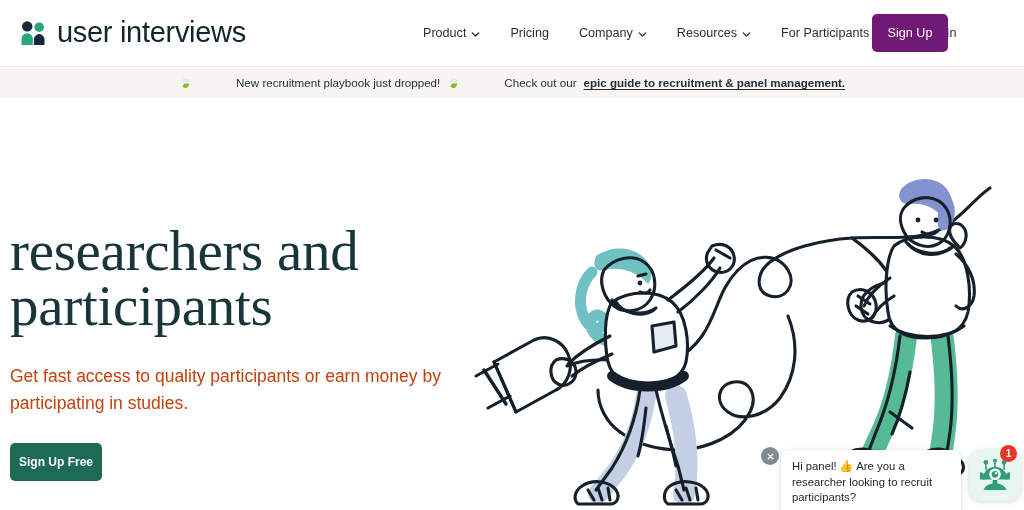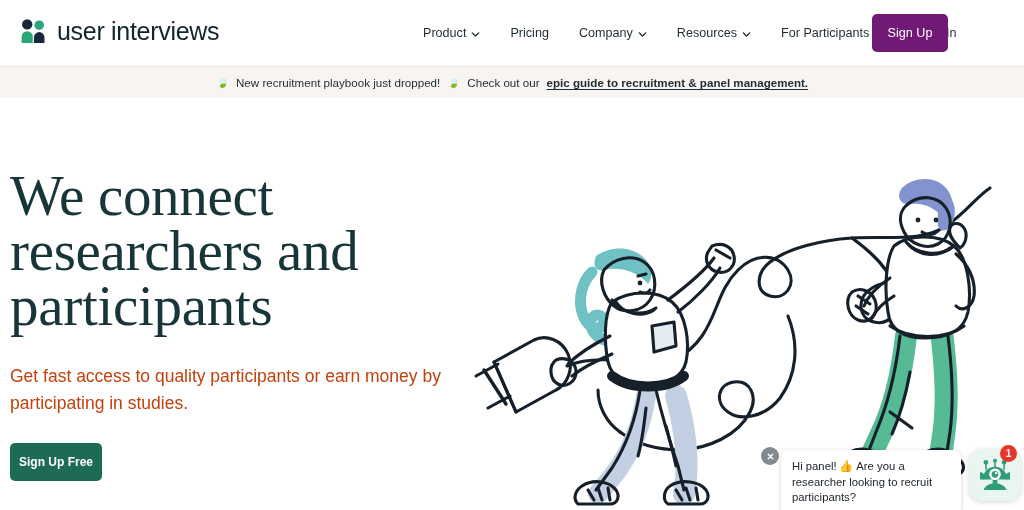--- a/index.html
+++ b/index.html
@@ -35,21 +35,21 @@
     left: 18px;
     top: 16px;
     display: flex;
     align-items: center;
     gap: 9px;
   }
 
   .brand-mark { width: 30px; height: 30px; display: block; }
 
   .brand-name {
-    font-size: 25px;
+    font-size: 29px;
     letter-spacing: -0.3px;
     color: #12242c;
     font-weight: 400;
     white-space: nowrap;
   }
 
   .nav {
     position: absolute;
     left: 412px;
     top: 22px;
@@ -125,21 +125,21 @@
 
   .banner-link {
     font-weight: 700;
     color: #1f2c33;
     text-decoration: underline;
     text-underline-offset: 2px;
     cursor: pointer;
     white-space: nowrap;
   }
 
-  .banner-text { white-space: nowrap; }
+  .banner-text { white-space: nowrap; margin-left: 37px; }
 
   
   .hero-copy {
     position: absolute;
     left: 10px;
     top: 168px;
     width: 460px;
   }
 
   .headline {
@@ -319,21 +319,21 @@
   <div class="banner">
     <span class="leaf">🍃</span>
     <span class="banner-text">New recruitment playbook just dropped!</span>
     <span class="leaf">🍃</span>
     <span class="banner-text">Check out our</span>
     <span class="banner-link">epic guide to recruitment &amp; panel management.</span>
   </div>
 
   <div class="hero-copy">
     <h1 class="headline">
-      <span>We connect</span><br>
+      <br>
       <span>researchers and</span><br>
       <span>participants</span>
     </h1>
     <p class="subhead">
       <span>Get fast access to quality participants or earn money</span>
       <span>by participating in studies.</span>
     </p>
     <button class="cta-btn">Sign Up Free</button>
   </div>
 

